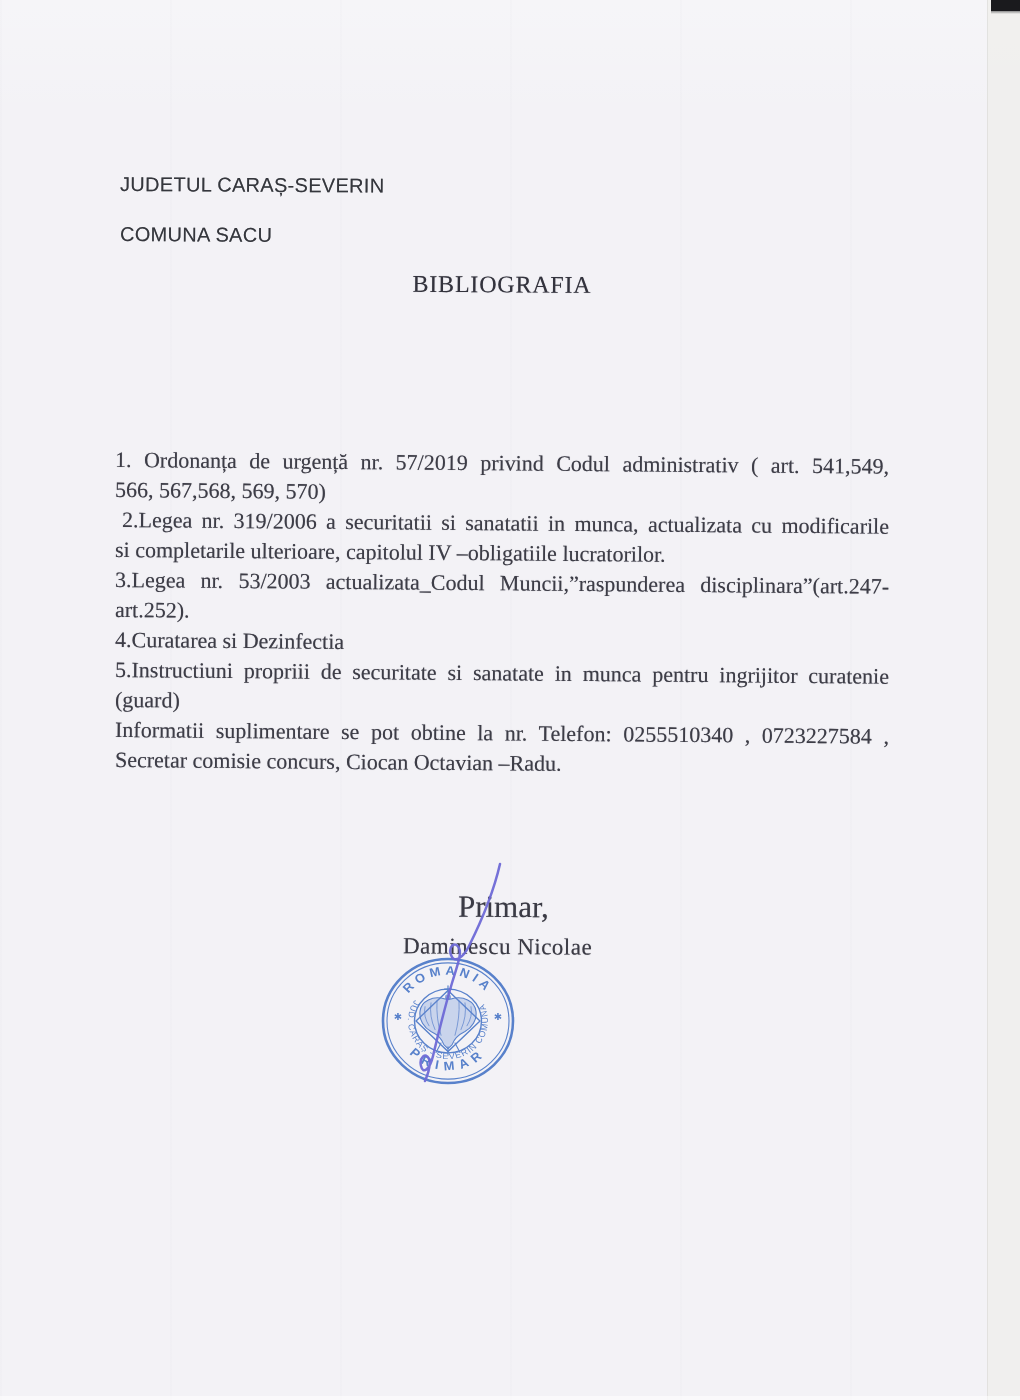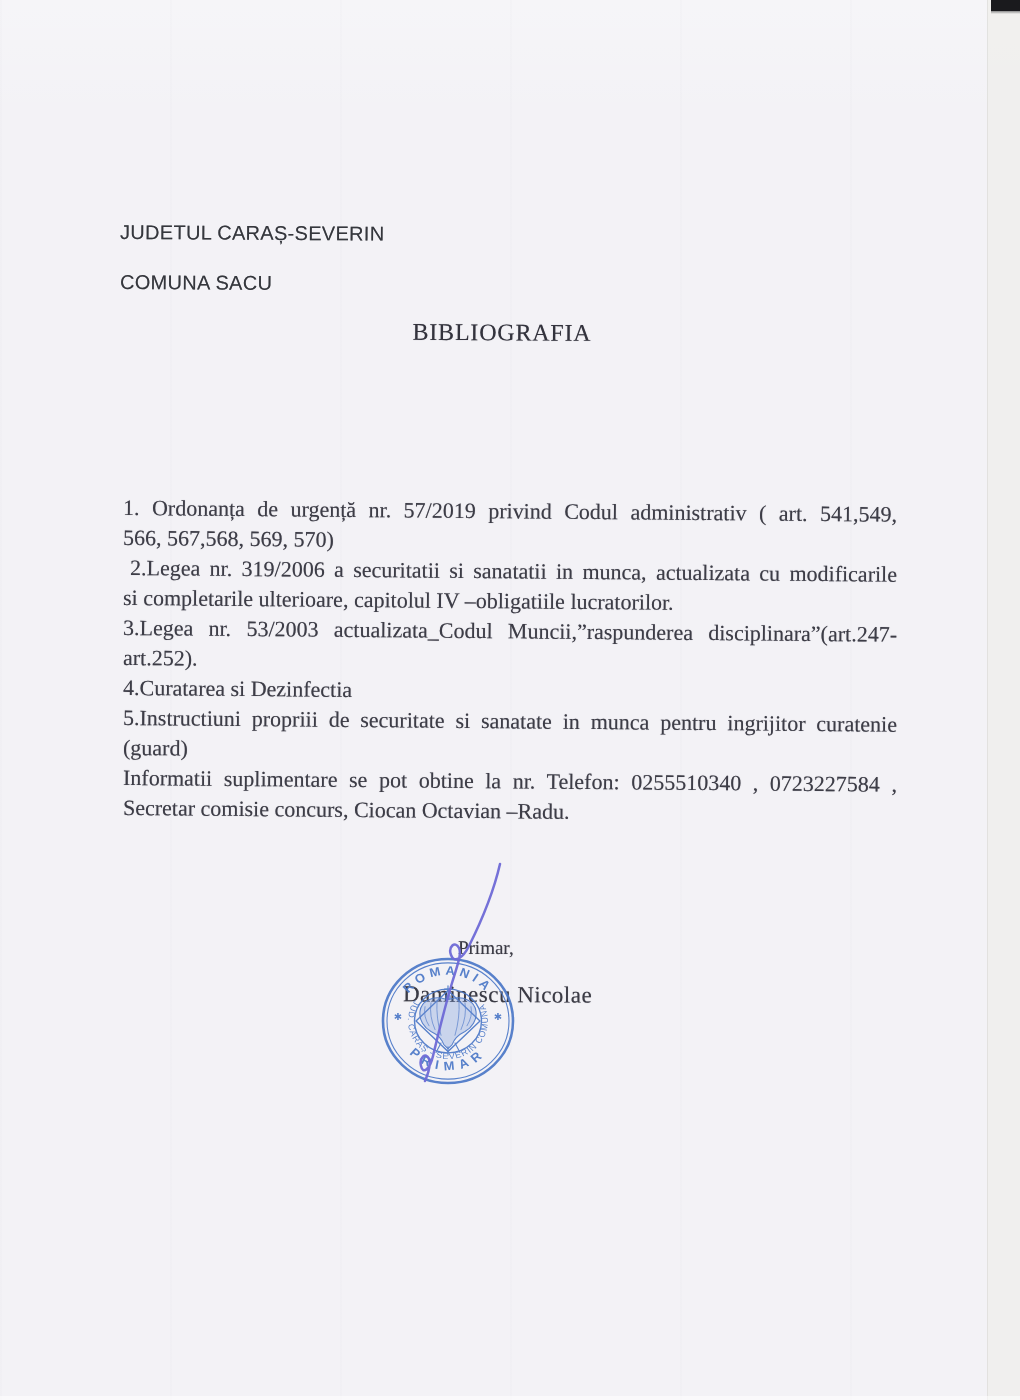--- a/index.html
+++ b/index.html
@@ -30,53 +30,52 @@
   }
   .bottom-edge{
     position:absolute;left:0;bottom:0;width:1020px;height:4px;
     background:rgba(255,255,255,.55);
   }
 
   .content{
     position:absolute;left:115px;top:0;width:774px;height:1264px;
     color:#3d3d47;
     text-shadow:0 0 .7px rgba(61,61,71,.55);
-    margin-top:48px;
   }
   .hdr{
     position:absolute;left:5px;
     font-family:"Liberation Sans","DejaVu Sans",sans-serif;
     font-size:20px;color:#35373d;letter-spacing:.3px;
     text-shadow:0 0 .6px rgba(53,55,61,.5);
     transform:rotate(.35deg);transform-origin:0 60%;
     white-space:nowrap;
   }
   .hdr1{top:173px;}
   .hdr2{top:223px;}
   .doc-title{
     position:absolute;top:269px;left:0;width:100%;
     text-align:center;font-size:24px;letter-spacing:.8px;color:#33333d;
     transform:rotate(.35deg);transform-origin:0 60%;
   }
   .intro-block{position:absolute;top:342px;left:0;width:774px;}
-  .list-block{position:absolute;top:445px;left:8px;width:774px;}
+  .list-block{position:absolute;top:445px;left:0;width:774px;}
   .line{
     font-size:22px;line-height:29.5px;height:29.5px;
     transform:rotate(.5deg);transform-origin:0 70%;
     white-space:nowrap;
   }
   .list-block .line{line-height:30px;height:30px;}
   .just{
     text-align:justify;text-align-last:justify;white-space:normal;
     width:774px;
   }
   .indent{text-indent:85px;}
   .pad7{padding-left:7px;width:767px;}
   .sig-role{
-    position:absolute;left:343px;top:889px;font-size:19px;color:#3b3b45;
+    position:absolute;left:343px;top:889px;font-size:31px;color:#3b3b45;
     transform:rotate(.4deg);
   }
   .sig-name{
     position:absolute;left:288px;top:934px;font-size:23px;color:#3b3b45;
     letter-spacing:.5px;transform:rotate(.4deg);
   }
   .stamp-svg{
     position:absolute;left:363px;top:940px;width:170px;height:162px;
     filter:blur(.35px);opacity:.93;
   }

